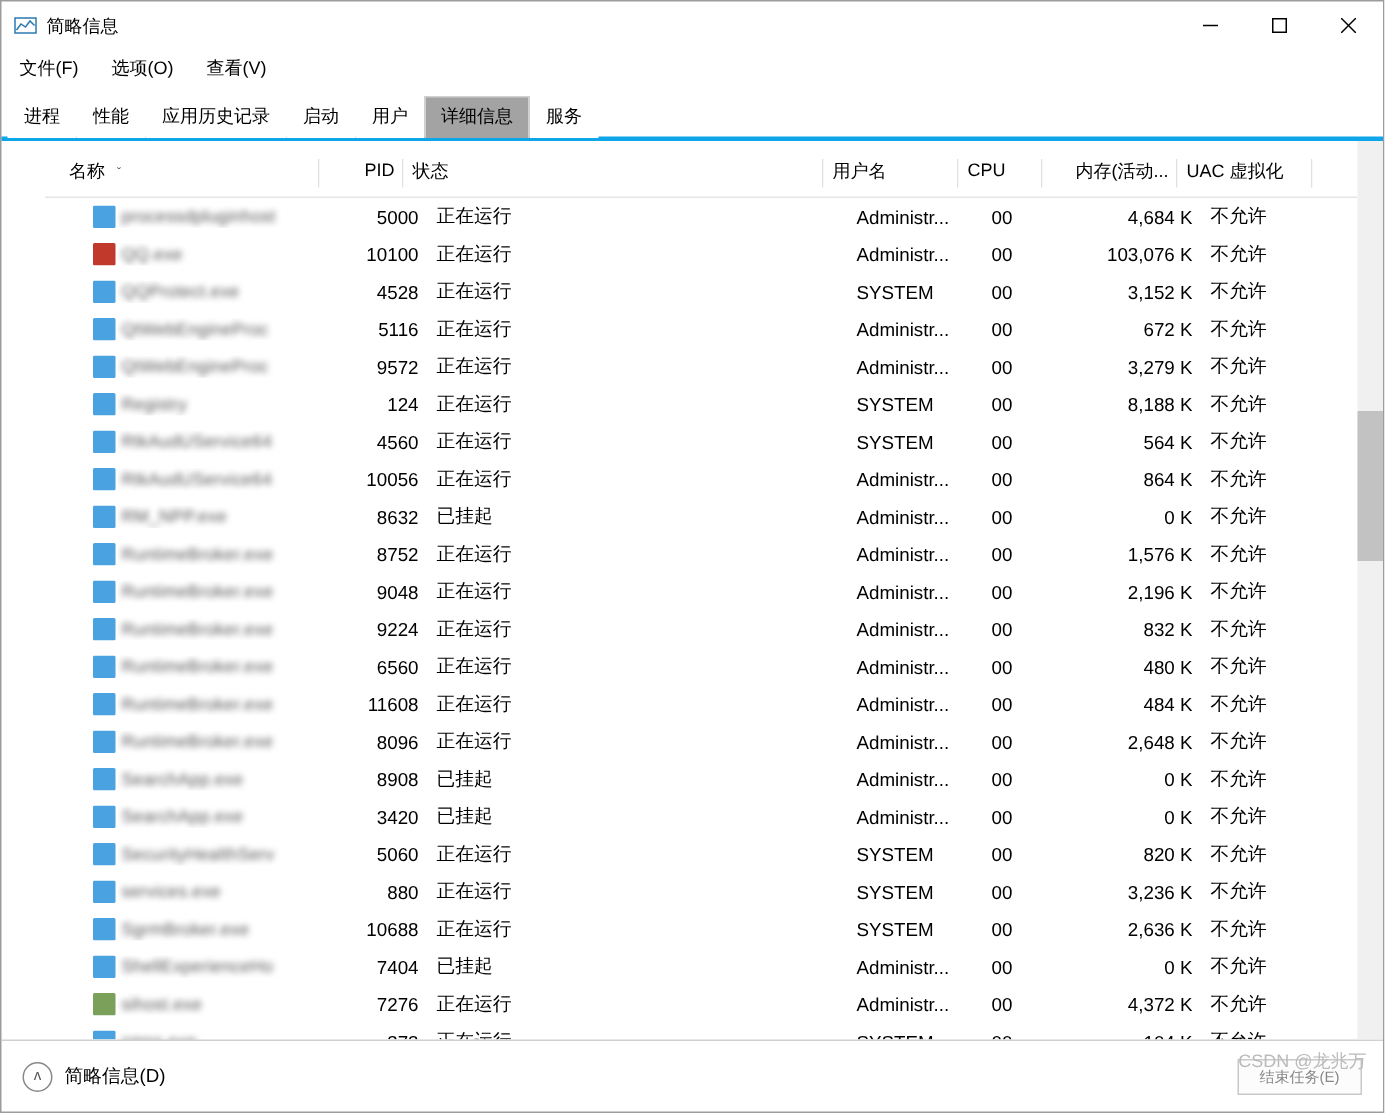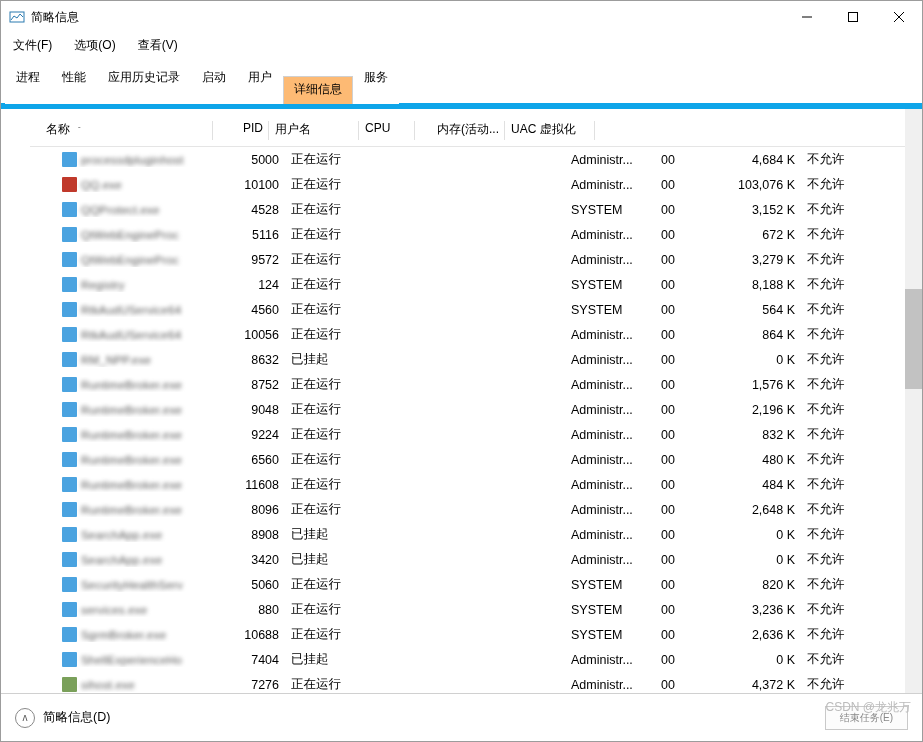--- a/index.html
+++ b/index.html
@@ -6,23 +6,23 @@
   body { margin: 0; background: #fff; }
   .window { width: 923px; height: 742px; border: 1px solid #9c9c9c; display: flex; flex-direction: column; background: #fff; }
   .titlebar { height: 32px; display: flex; align-items: center; padding-left: 8px; }
   .titlebar .title-icon { width: 16px; height: 16px; margin-right: 6px; }
   .titlebar .title-text { font-size: 12px; flex: 0 0 auto; }
   .titlebar .spacer { flex: 1; }
   .win-btn { width: 46px; height: 32px; display:flex; align-items:center; justify-content:center; font-size:10px; color:#000; }
   .win-btn svg { pointer-events:none; }
   .menubar { height: 24px; display:flex; align-items:center; padding-left: 8px; gap: 14px; font-size:12px; }
   .menubar span { padding: 2px 4px; }
-  .tabs { display:flex; border-bottom:6px solid #0ea5e9; padding: 6px 4px 0 4px; font-size:12px; gap:0; }
+  .tabs { display:flex; border-bottom:3px solid #0ea5e9; padding: 6px 4px 0 4px; font-size:12px; gap:0; }
   .tab { padding:4px 10px 6px 10px; border:1px solid transparent; border-bottom:none; position:relative; top:1px; background:#fff; }
-  .tab.active { border-color:#d0d0d0; background:#fdba74; z-index:2;margin-top:12px; }
+  .tab.active { border-color:#d0d0d0; background:#a3a3a3; z-index:2; }
   .content { flex:1; display:flex; overflow:hidden; border-top:none;margin-left:29px; }
   .table-wrap { flex:1; overflow:hidden; display:flex; flex-direction:column; padding:8px 0 0 0; }
   .header-row { display:flex; font-size:12px; border-bottom:1px solid #e5e5e5; padding:0 6px 0 10px; }
   .header-row .col { padding:4px 6px 8px 6px; overflow:hidden; white-space:nowrap; text-overflow:ellipsis; position:relative; }
   .header-row .col::after { content:""; position:absolute; right:0; top:4px; bottom:6px; width:1px; background:#e0e0e0; }
   .sort-ind { font-size:8px; color:#555; margin-left:4px; display:inline-block; }
   .rows { flex:1; overflow:hidden; font-size:12.5px; }
   .row { display:flex; padding:0 6px 0 26px; height:25px; align-items:center; }
   .row .col { padding:0 6px; overflow:hidden; white-space:nowrap; text-overflow:ellipsis; }
   .col-name { width:173px; display:flex; align-items:center; gap:4px; }
@@ -90,20 +90,21 @@
     </div>
 
   <div class="content">
     <div class="table-wrap">
       <div class="header-row">
         <div class="col col-name">
             <span>名称</span>
             <span class="sort-ind">ˇ</span>
           </div>
         <div class="col col-pid">PID</div>
+        <div class="col col-status">状态</div>
         <div class="col col-user">用户名</div>
         <div class="col col-cpu">CPU</div>
         <div class="col col-mem">内存(活动...</div>
         <div class="col col-uac">UAC 虚拟化</div>
       </div>
       <div class="rows" id="rows">
           <div class="row">
             <div class="col col-name">
               <span class="proc-icon" style="background:#4aa3e0"></span>
               <span class="proc-name-text">processdpluginhost</span>

